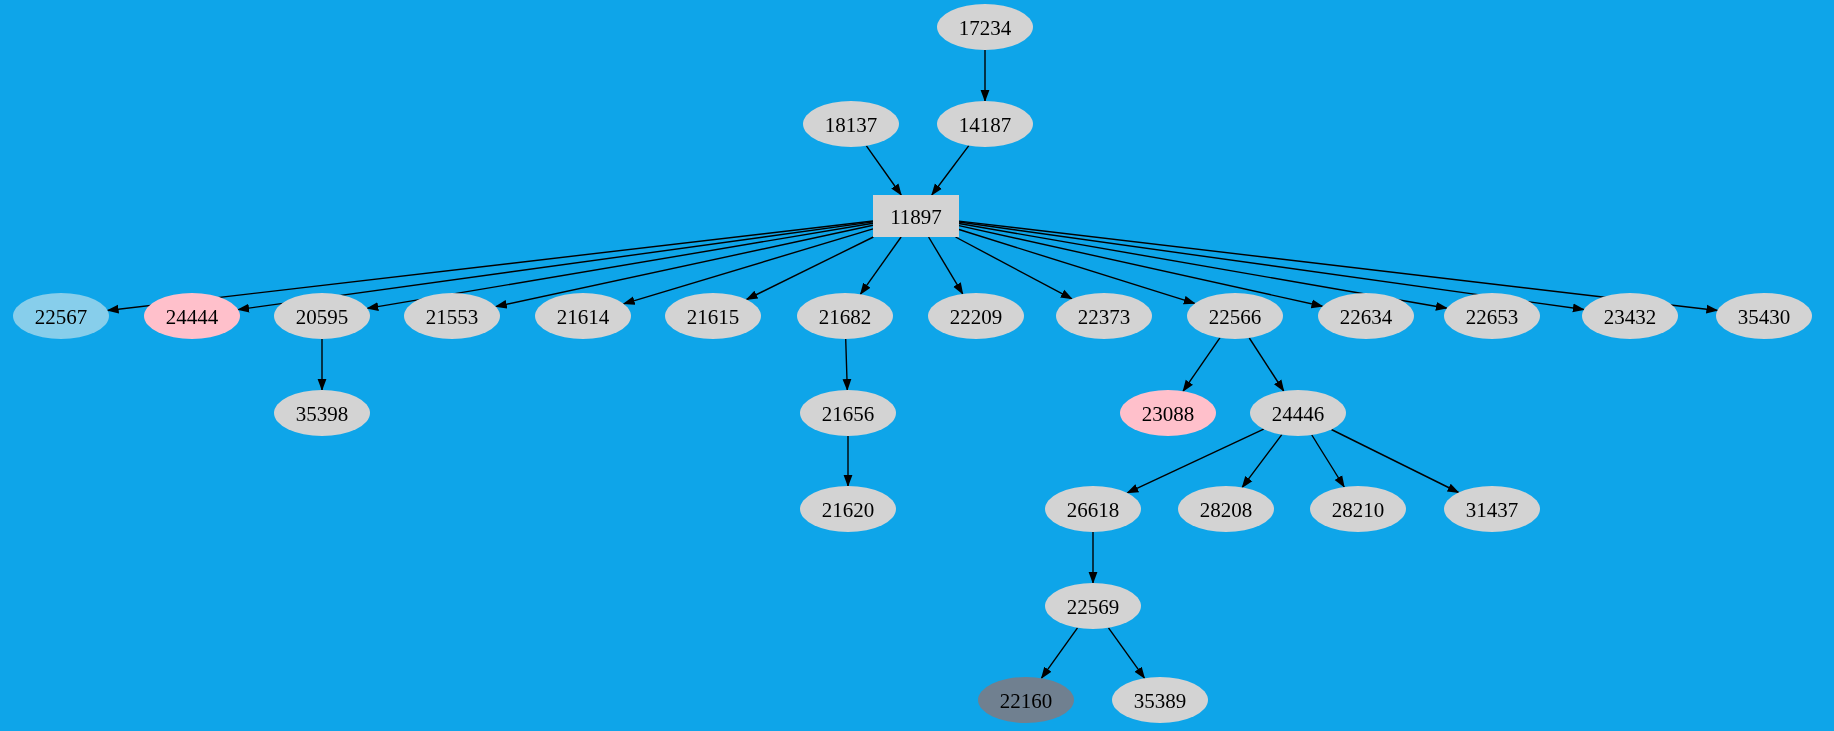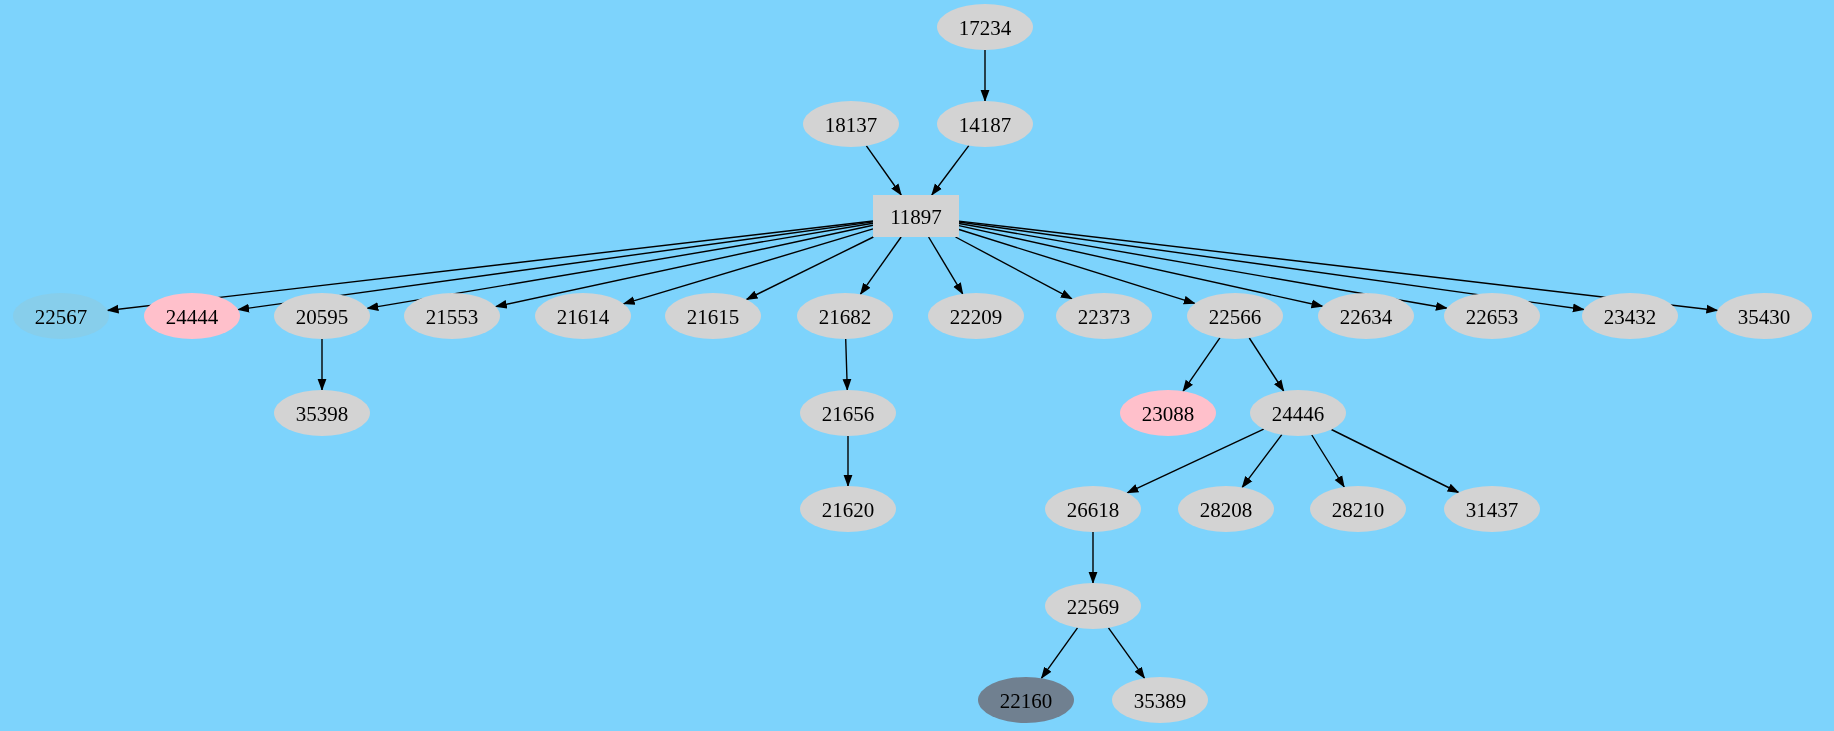--- a/index.html
+++ b/index.html
@@ -8,21 +8,21 @@
     background: #ffffff;
     width: 1834px;
     height: 731px;
     overflow: hidden;
     font-family: "Liberation Serif", "DejaVu Serif", serif;
   }
   .canvas {
     position: relative;
     width: 1834px;
     height: 731px;
-    background: #7dd3fc;
+    background: #0ea5e9;
   }
   svg { display: block; }
   .node-label {
     font-family: "Liberation Serif", "DejaVu Serif", serif;
     font-size: 21px;
     fill: #000000;
     text-anchor: middle;
   }
   .edge-line {
     stroke: #000000;

